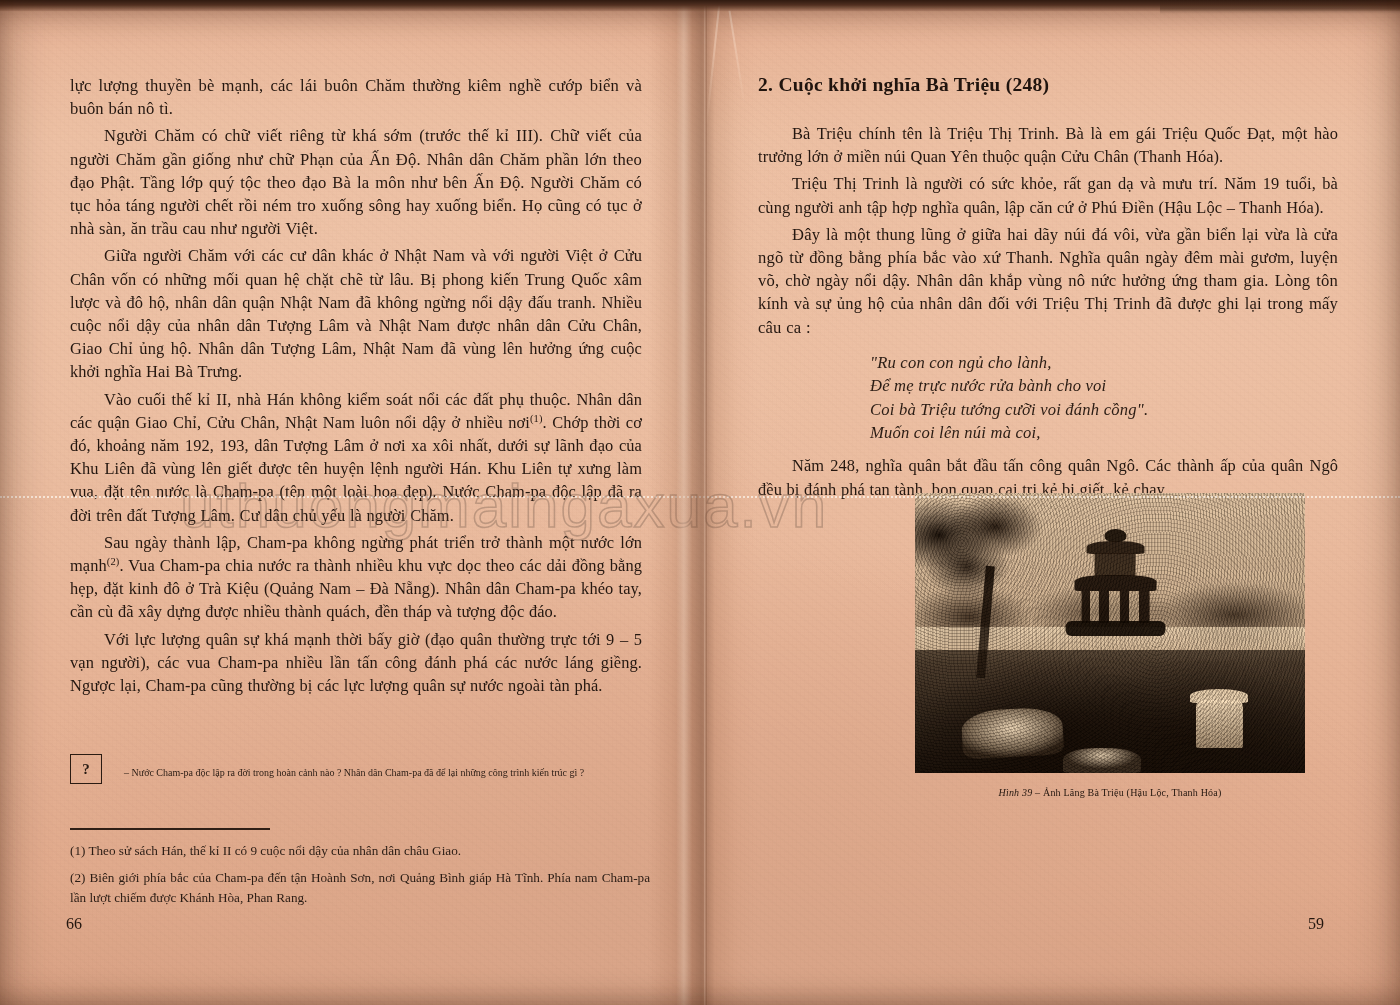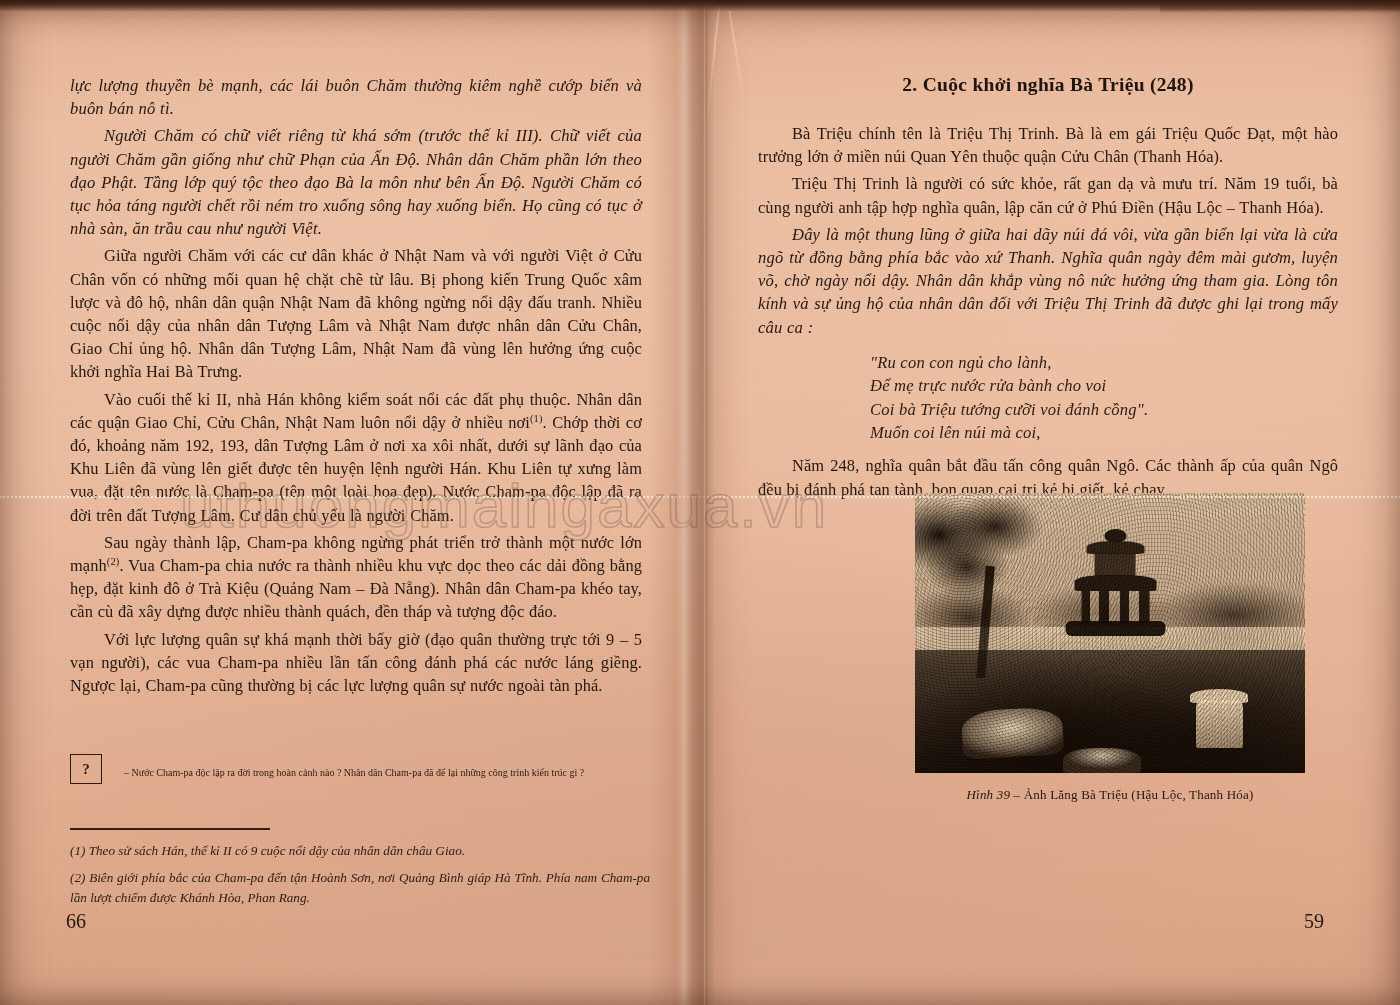--- a/index.html
+++ b/index.html
@@ -133,33 +133,31 @@
     font-size: 16.4px;
     line-height: 23.2px;
     text-align: justify;
     text-indent: 34px;
     letter-spacing: .1px;
     word-spacing: .4px;
     color: #241710;
   }
   p.body.noindent { text-indent: 0; }
   p.body.ital {
-    font-style: italic;
     font-size: 16.6px;
     letter-spacing: .15px;
   }
   p.body + p.body { margin-top: 2px; }
 
   .sec-heading {
     margin: 0 0 26px 0;
     font-size: 19.5px;
     font-weight: bold;
     letter-spacing: .3px;
     color: #20140e;
-    text-align: center;
   }
 
   sup.fn {
     font-size: 10.5px;
     vertical-align: super;
     line-height: 0;
   }
 
   
   .poem {
@@ -214,28 +212,27 @@
     width: 200px;
     height: 1.6px;
     background: #2f1f16;
     margin-bottom: 11px;
   }
   .fn-item {
     font-size: 13.2px;
     line-height: 19.5px;
     margin-bottom: 8px;
     text-align: justify;
-    font-style: italic;
   }
 
   
   .page-num {
     position: absolute;
     bottom: 72px;
-    font-size: 20px;
+    font-size: 16px;
     color: #24170f;
   }
   .page-num-left  { left: 66px; }
   .page-num-right { right: 76px; }
 
   
   .figure {
     position: absolute;
     left: 175px;
     top: 477px;
@@ -367,21 +364,21 @@
   .ph-stone-fg {
     position: absolute; left: 38%; bottom: 0;
     width: 20%; height: 9%;
     background: radial-gradient(ellipse 60% 70% at 50% 30%, rgba(230,212,190,.85), rgba(150,122,96,.25) 75%);
     border-radius: 45% 45% 10% 10%;
   }
 
   .figure-caption {
     margin-top: 14px;
     text-align: center;
-    font-size: 13px;
+    font-size: 10px;
     letter-spacing: .2px;
     color: #24170f;
   }
   .figure-caption .fig-label { font-style: italic; }
 
   
   .watermark {
     position: absolute;
     left: 0;
     right: 0;

